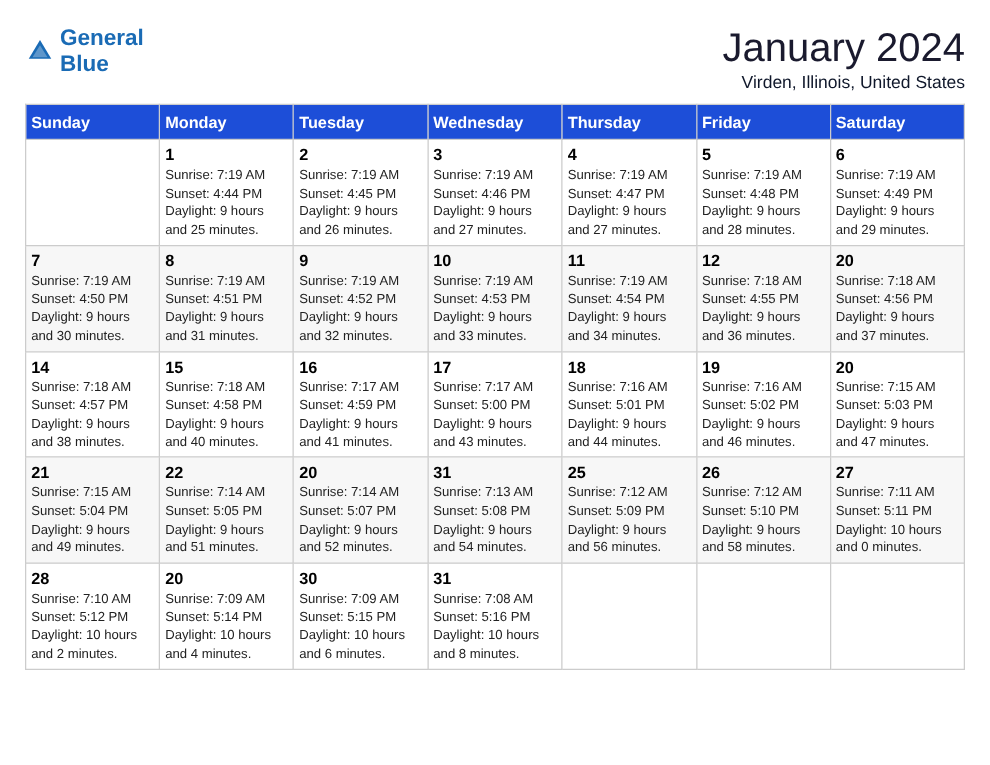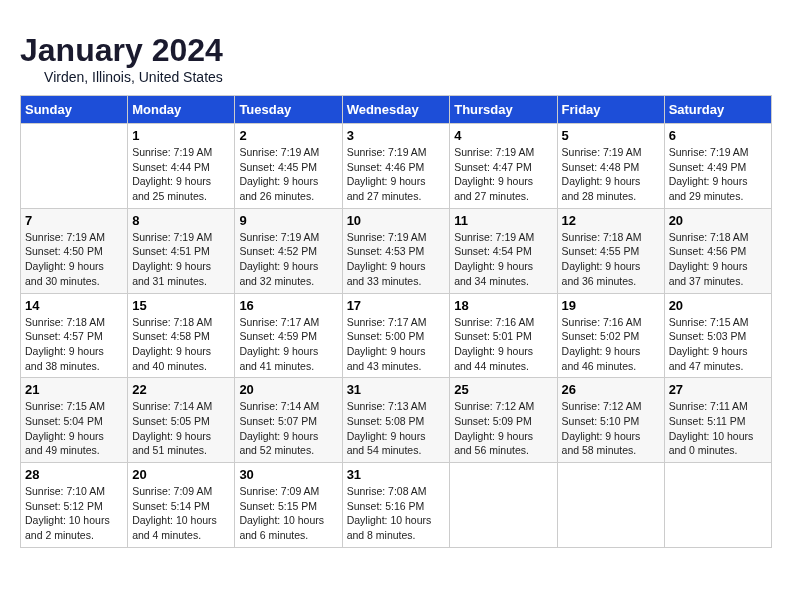--- a/index.html
+++ b/index.html
@@ -31,23 +31,22 @@
     }
     .logo-icon {
       width: 24px;
       height: 24px;
     }
     .title-area {
       text-align: right;
     }
     .main-title {
       font-size: 32px;
-      font-weight: bold;
+      font-weight: normal;
       color: #1a1a2e;
-      margin-top: 12px;
     }
     .subtitle {
       font-size: 14px;
       color: #0f172a;
     }
     .calendar {
       width: 100%;
       border-collapse: collapse;
       font-size: 11px;
     }
@@ -84,20 +83,32 @@
       background: #f7f7f7;
     }
     .odd-row td {
       background: #fff;
     }
   </style>
 </head>
 <body>
 
 <div class="header-area">
+  <div class="logo">
+    <svg class="logo-icon" viewBox="0 0 40 40">
+      <polygon points="20,5 35,30 5,30" fill="#1a6bb5"></polygon>
+      <polygon points="20,12 30,28 10,28" fill="#fff" opacity="0.3"></polygon>
+    </svg>
+    <div>
+      <div class="logo-text">
+        <span>General</span><br>
+        <span style="color:#1a6bb5;">Blue</span>
+      </div>
+    </div>
+  </div>
   <div class="title-area">
     <div class="main-title">January 2024</div>
     <div class="subtitle">Virden, Illinois, United States</div>
   </div>
 </div>
 
 <table class="calendar">
   <thead>
     <tr>
     <th>Sunday</th>

